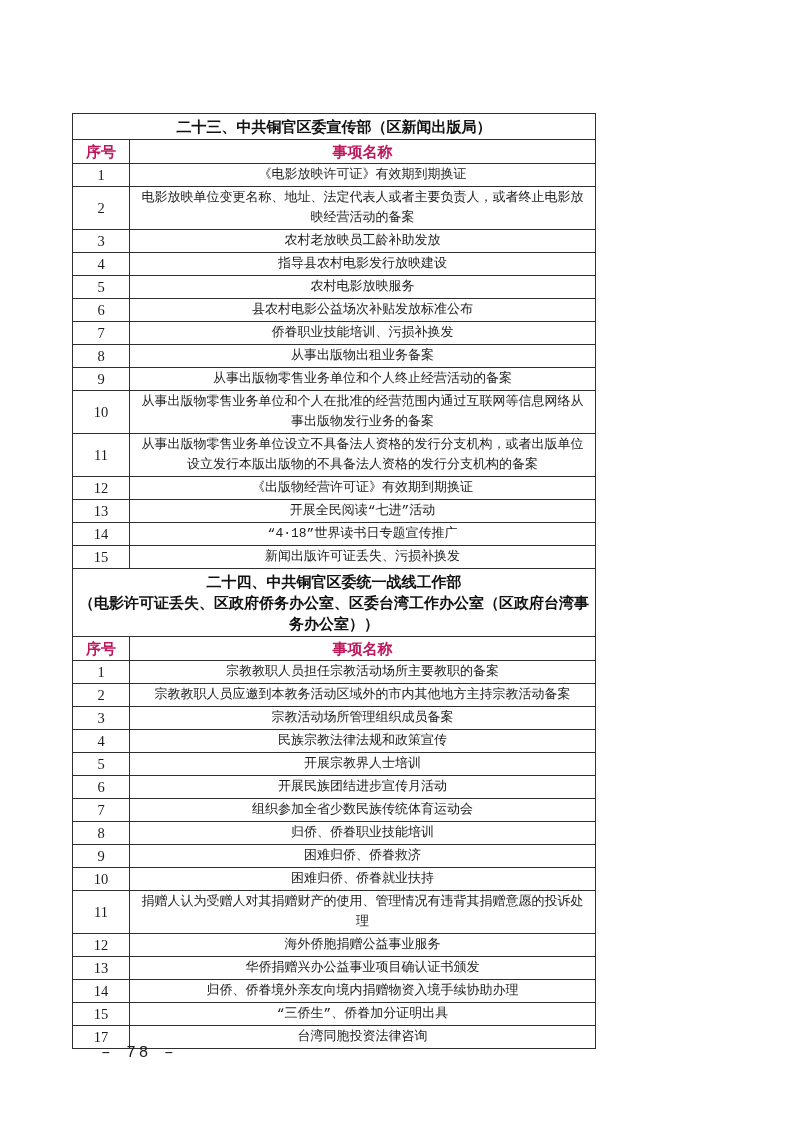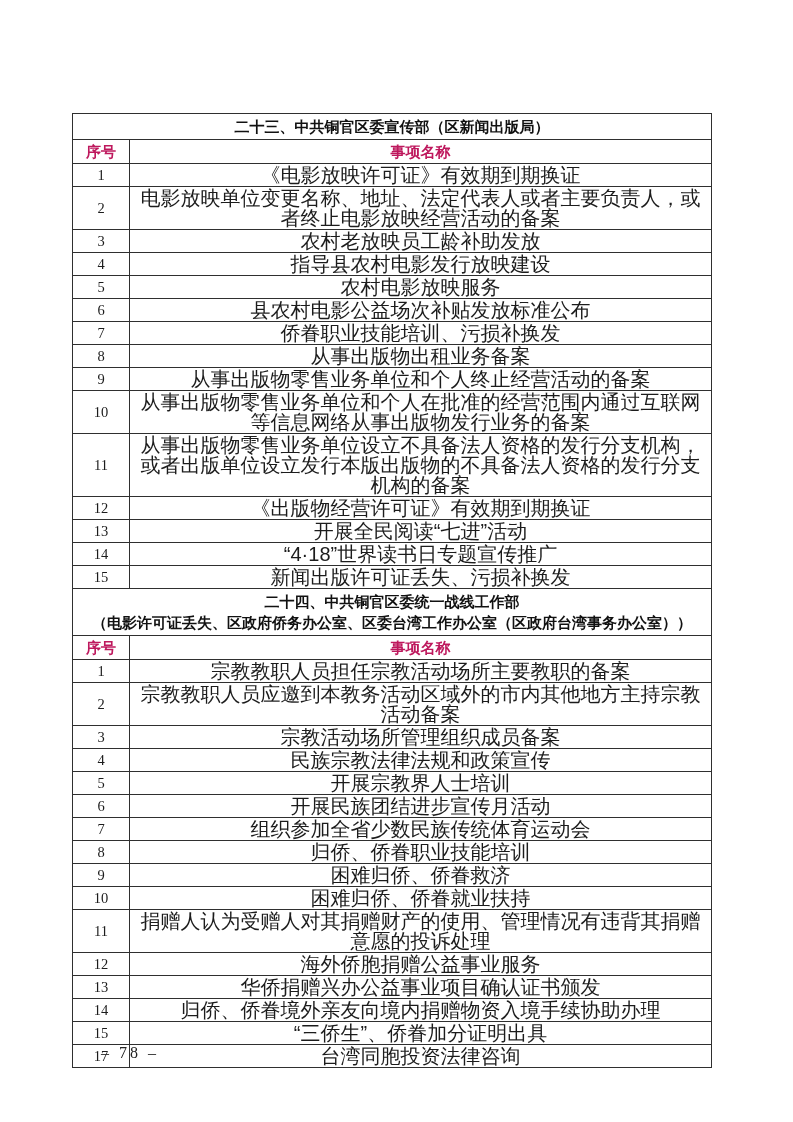--- a/index.html
+++ b/index.html
@@ -12,21 +12,21 @@
     background: #ffffff;
     position: relative;
     overflow: hidden;
     font-family: "Liberation Serif", serif;
     color: #1c1c1c;
   }
   .table-wrap {
     position: absolute;
     left: 72px;
     top: 113px;
-    width: 640px;
+    width: 524px;
   }
   table.doc-table {
     width: 100%;
     border-collapse: collapse;
     table-layout: fixed;
   }
   table.doc-table td {
     border: 1px solid #2f2f2f;
     vertical-align: middle;
     overflow: hidden;
@@ -55,30 +55,30 @@
   
   tr.item-row td.cell-index {
     text-align: center;
     font-family: "Liberation Serif", serif;
     font-size: 14.5px;
     line-height: 20px;
     padding: 1px 2px;
   }
   tr.item-row td.cell-name {
     text-align: center;
-    font-family: Liberation Sans, sans-serif;
-    font-size: 20px;
+    font-family: Liberation Mono, monospace;
+    font-size: 13px;
     line-height: 20px;
     padding: 1px 6px;
   }
   .page-number {
     position: absolute;
     left: 101px;
     top: 1044px;
-    font-family: Liberation Serif, serif;
+    font-family: Liberation Mono, monospace;
     font-size: 16px;
     letter-spacing: 3px;
     color: #222;
   }
 </style>
 </head>
 <body>
 
 <div class="table-wrap">
   <table class="doc-table">

